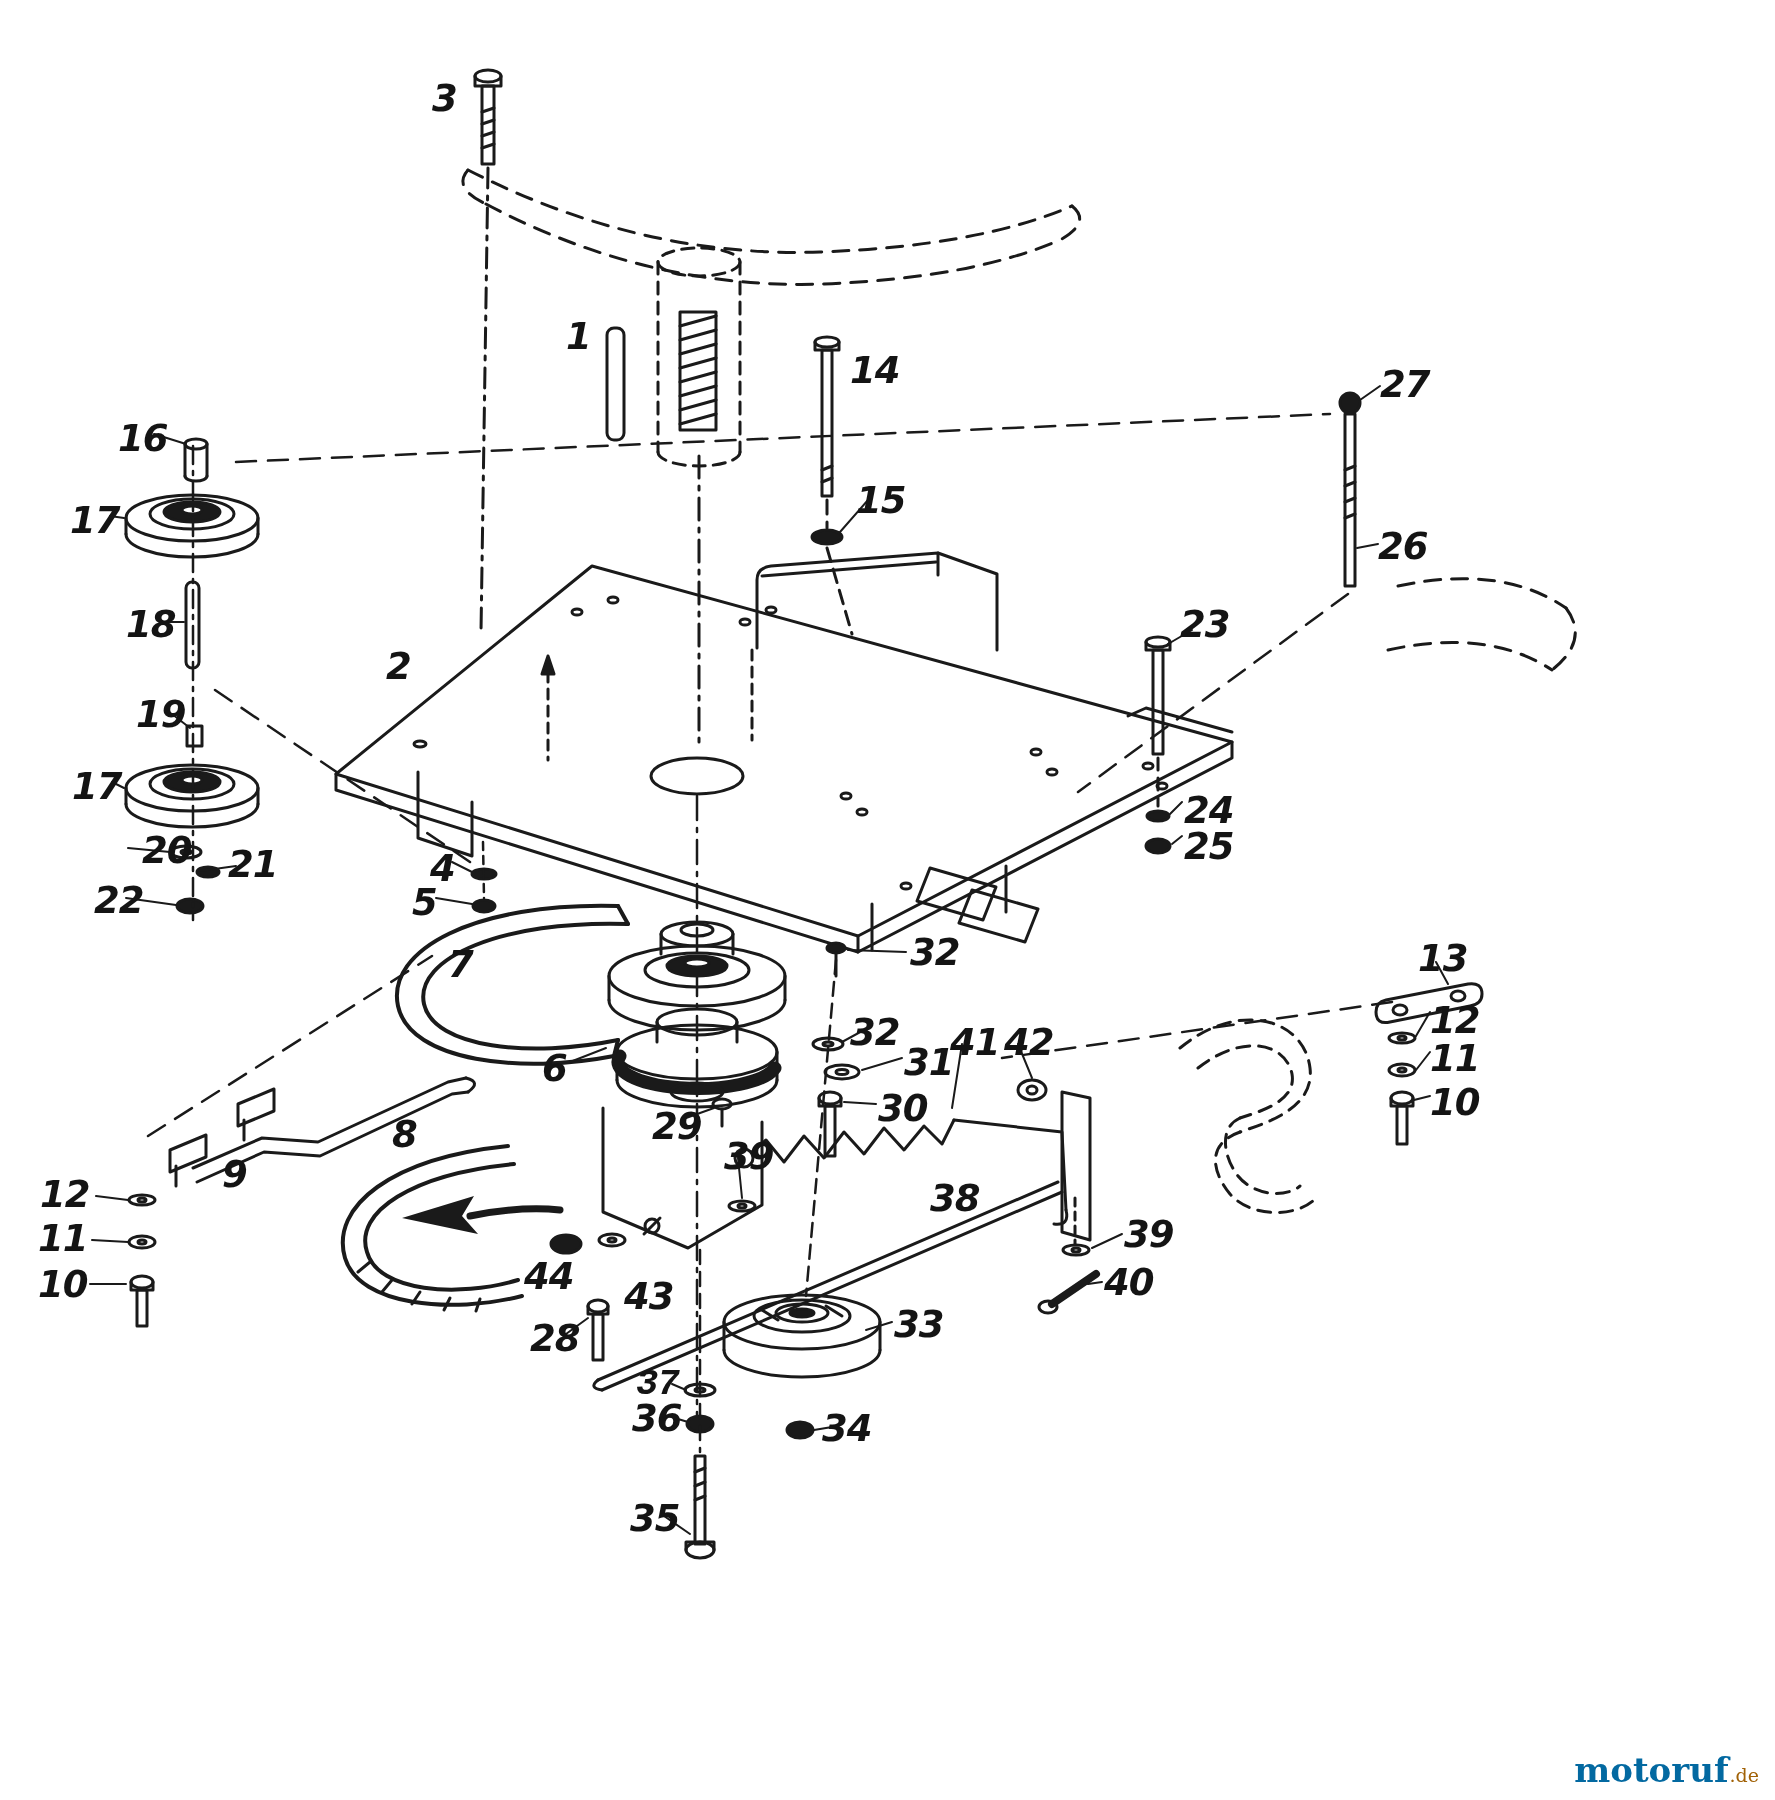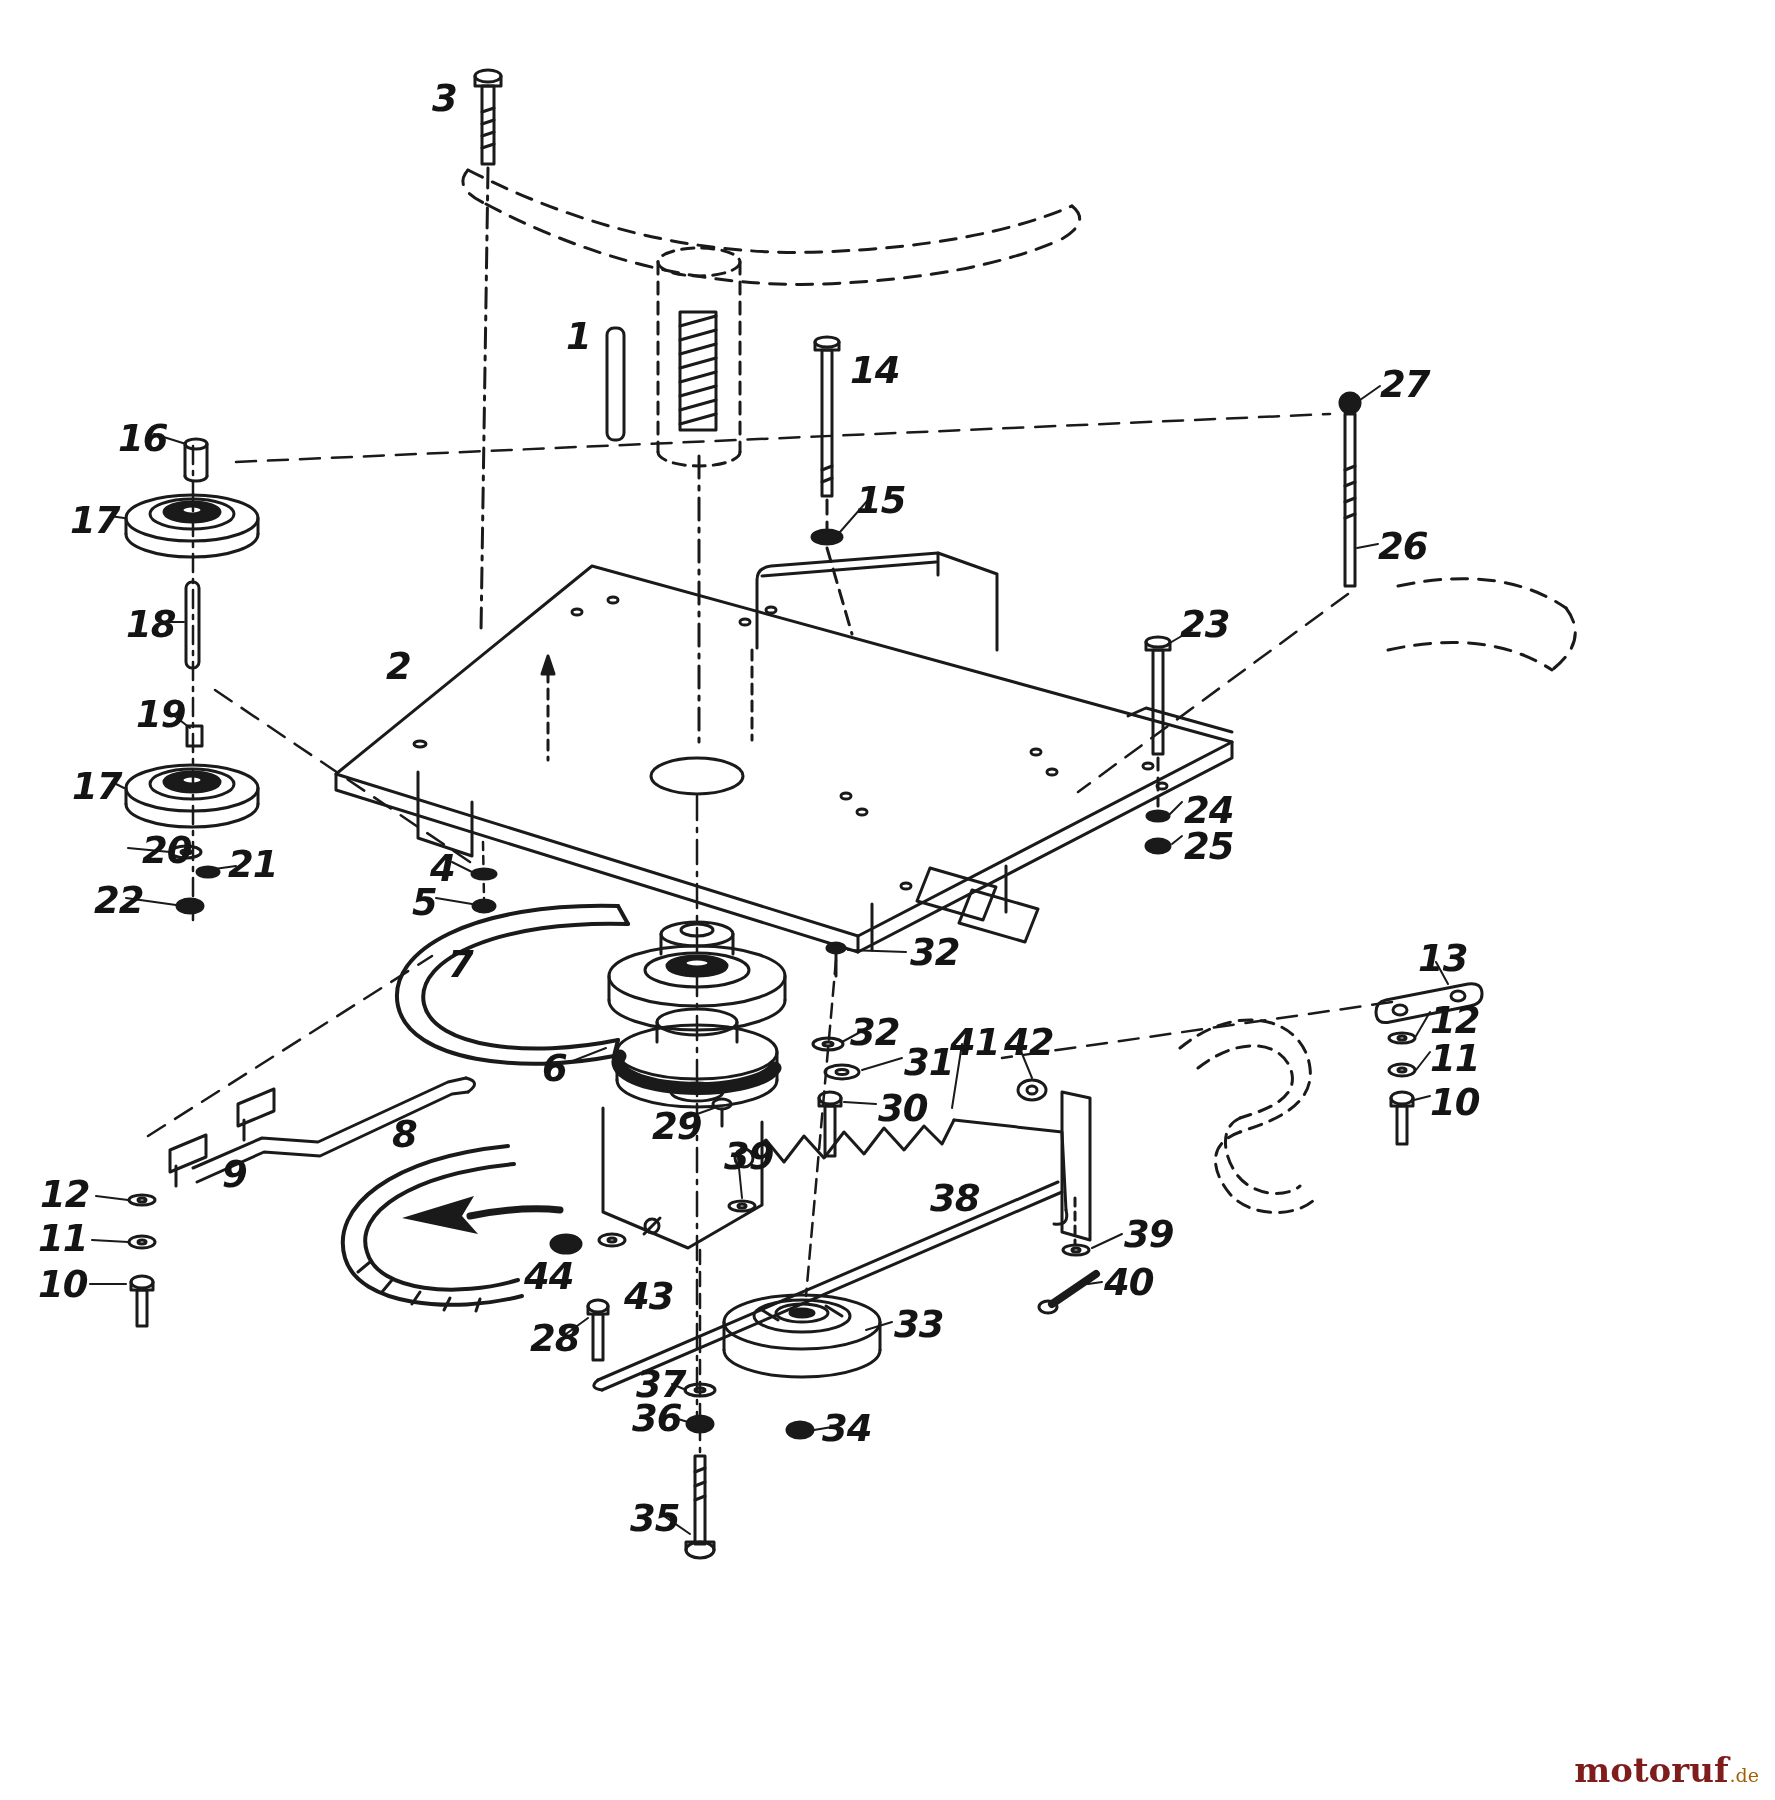--- a/index.html
+++ b/index.html
@@ -450,24 +450,24 @@
       <span class="callout" style="left: 40px; top: 1176px;">12</span>
       <span class="callout" style="left: 930px; top: 1180px;">38</span>
       <span class="callout" style="left: 1124px; top: 1216px;">39</span>
       <span class="callout" style="left: 38px; top: 1220px;">11</span>
       <span class="callout" style="left: 624px; top: 1244px; margin-top: 34px;">43</span>
       <span class="callout" style="left: 524px; top: 1258px;">44</span>
       <span class="callout" style="left: 1104px; top: 1264px;">40</span>
       <span class="callout" style="left: 38px; top: 1266px;">10</span>
       <span class="callout" style="left: 894px; top: 1306px;">33</span>
       <span class="callout" style="left: 530px; top: 1320px;">28</span>
-      <span class="callout" style="left: 636px; top: 1366px;">37</span>
+      <span class="callout" style="left: 636px; top: 1366px; font-family: Liberation Mono, monospace;">37</span>
       <span class="callout" style="left: 632px; top: 1400px;">36</span>
       <span class="callout" style="left: 822px; top: 1410px;">34</span>
       <span class="callout" style="left: 630px; top: 1500px;">35</span>
     </div>
 
   <div class="watermark">
-    <span class="brand" style="color: #7f1d1d;">motoruf</span>
+    <span class="brand" style="color: #0369a1;">motoruf</span>
       <span class="tld" style="color: #a16207;">.de</span>
   </div>
 
 </div>
 
 </body></html>

